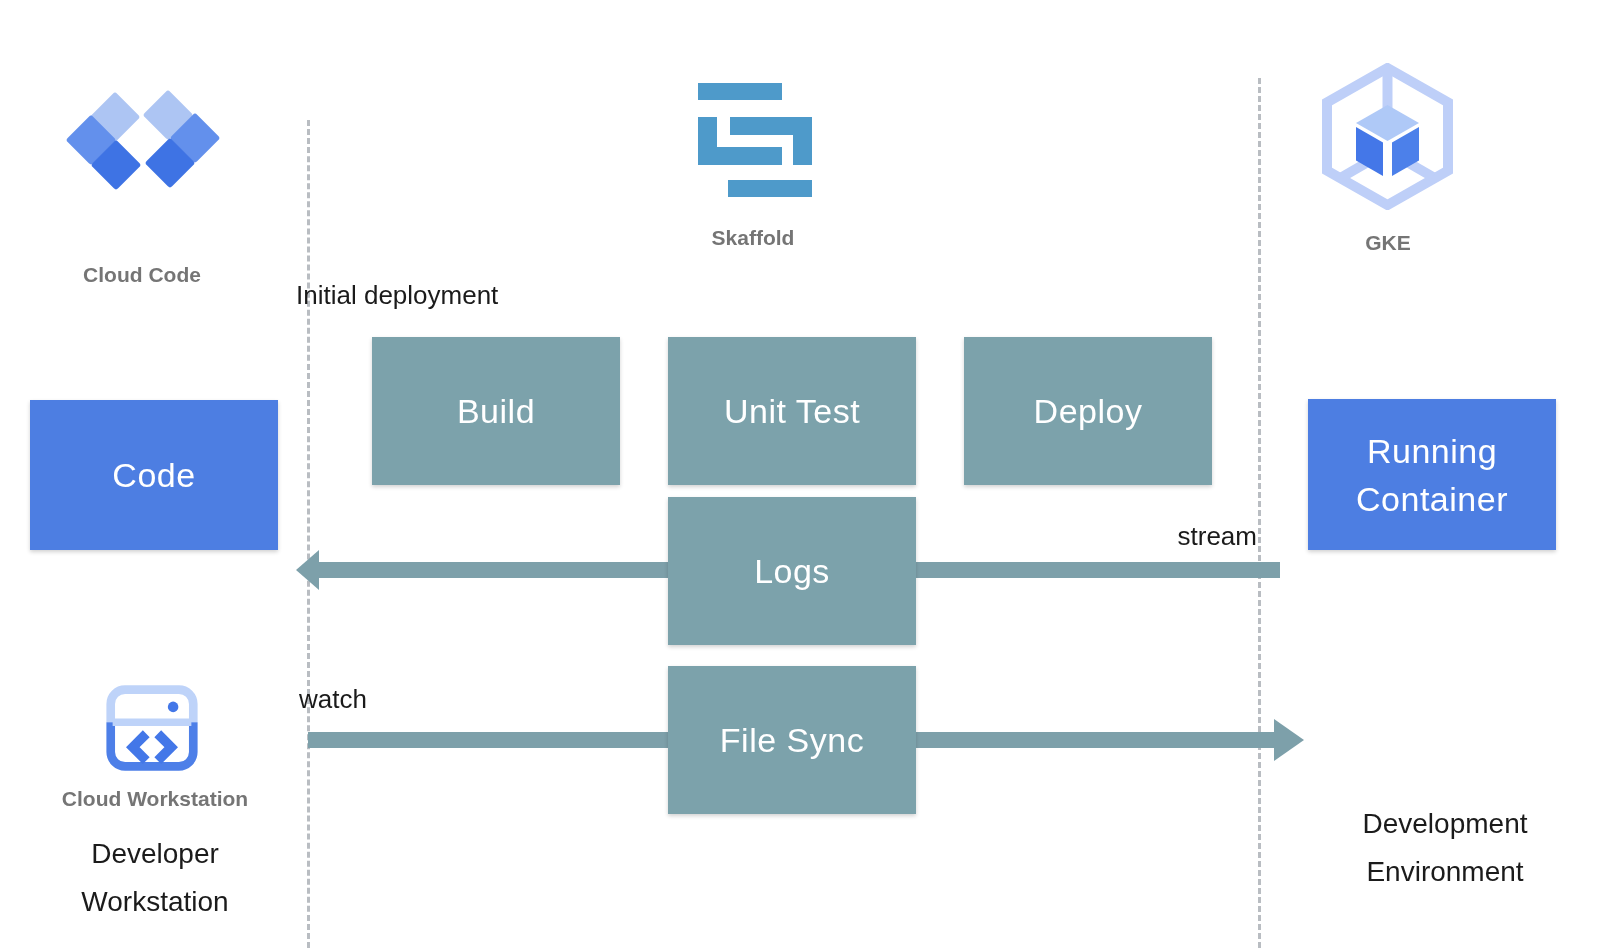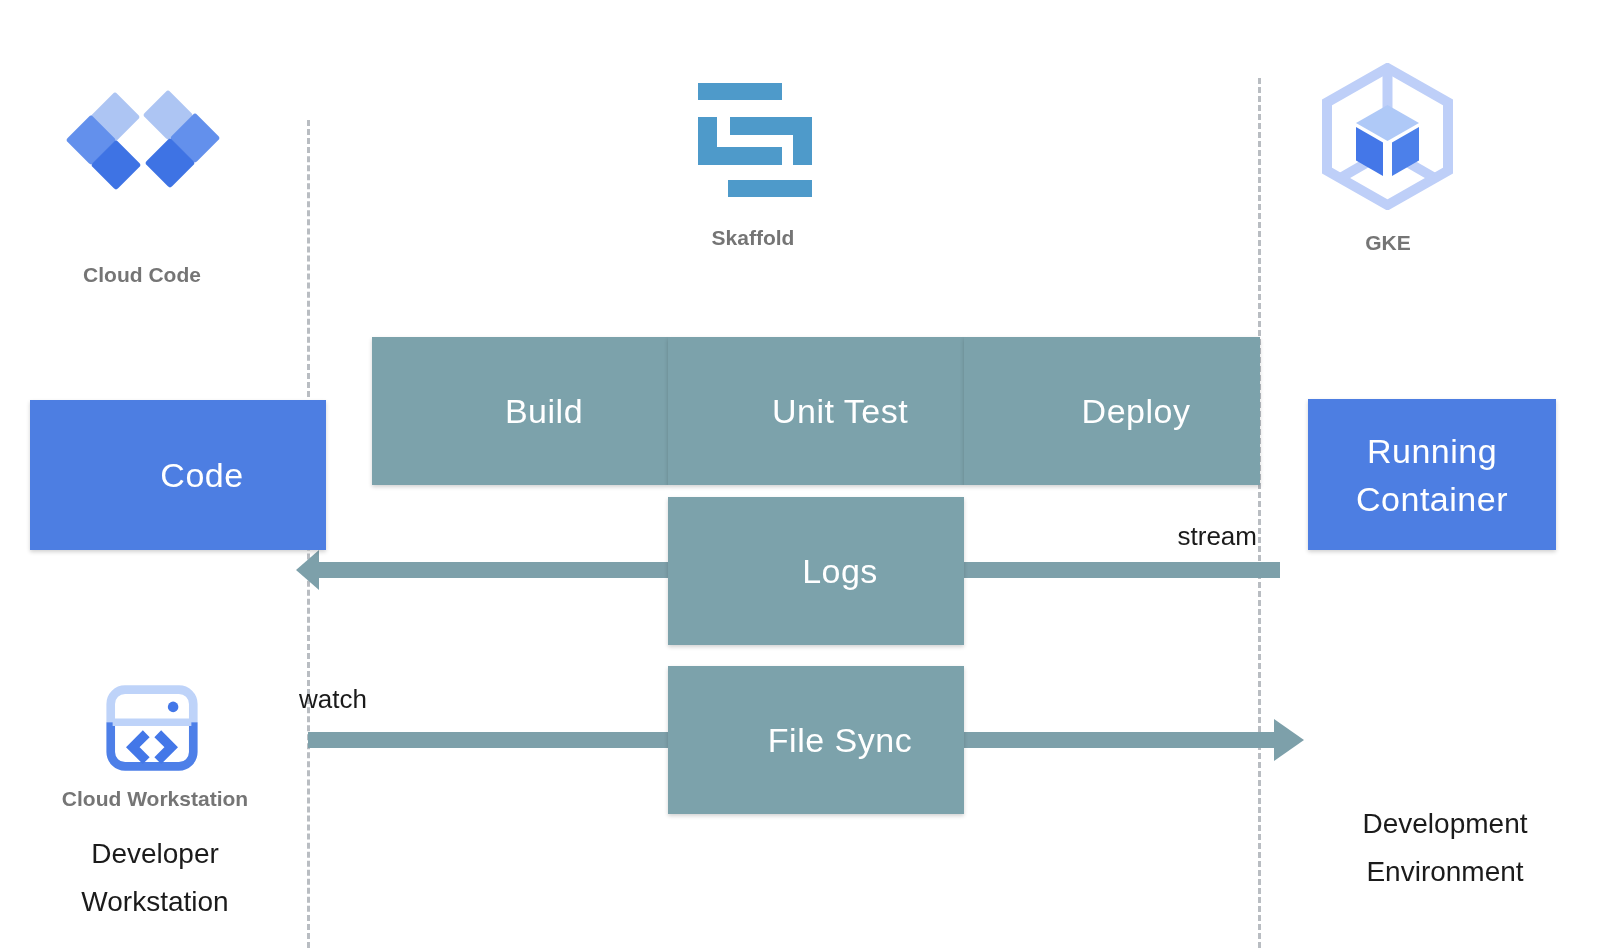--- a/index.html
+++ b/index.html
@@ -8,21 +8,21 @@
     font-family:"Liberation Sans","DejaVu Sans",sans-serif;overflow:hidden;
   }
   
   .divider{position:absolute;width:0;border-left:3px dashed #b9bdc2;z-index:0;}
   #divider-left{left:307px;top:120px;height:828px;}
   #divider-right{left:1258px;top:78px;height:870px;}
   
   .node{
     position:absolute;display:flex;align-items:center;justify-content:center;
     color:#ffffff;font-size:34px;font-weight:400;letter-spacing:.5px;
-    z-index:2;box-shadow:0 2px 4px rgba(0,0,0,.18);text-align:center;line-height:48px;padding-left:48px;
+    z-index:2;box-shadow:0 2px 4px rgba(0,0,0,.18);text-align:center;line-height:48px;
   }
   .node.blue{background:#4d7ee2;}
   .node.teal{background:#7ca2ab;}
   #node-code{left:30px;top:400px;width:248px;height:150px;}
   #node-running{left:1308px;top:399px;width:248px;height:151px;padding:16px 18px;box-sizing:border-box;}
   #node-build{left:372px;top:337px;width:248px;height:148px;}
   #node-unit-test{left:668px;top:337px;width:248px;height:148px;}
   #node-deploy{left:964px;top:337px;width:248px;height:148px;}
   #node-logs{left:668px;top:497px;width:248px;height:148px;}
   #node-file-sync{left:668px;top:666px;width:248px;height:148px;}
@@ -103,20 +103,21 @@
       <line x1="65.5" y1="10" x2="65.5" y2="46" stroke="#becff8" stroke-width="10"></line>
       <line x1="20" y1="114" x2="46" y2="99" stroke="#becff8" stroke-width="10"></line>
       <line x1="111" y1="114" x2="85" y2="99" stroke="#becff8" stroke-width="10"></line>
       <polygon points="65.5,42 97,60 65.5,78 34,60" fill="#afc9f7"></polygon>
       <polygon points="34,64 61,79.5 61,113 34,97.5" fill="#4477e8"></polygon>
       <polygon points="97,64 70,79.5 70,113 97,97.5" fill="#4c80ea"></polygon>
     </svg>
   </div>
   <div class="caption" id="caption-gke">GKE</div>
 
+  <div class="annot" id="annot-initial">Initial deployment</div>
 
   <div class="node blue" id="node-code">
       <span>Code</span>
     </div>
   <div class="node teal" id="node-build">
       <span>Build</span>
     </div>
   <div class="node teal" id="node-unit-test">
       <span>Unit Test</span>
     </div>

